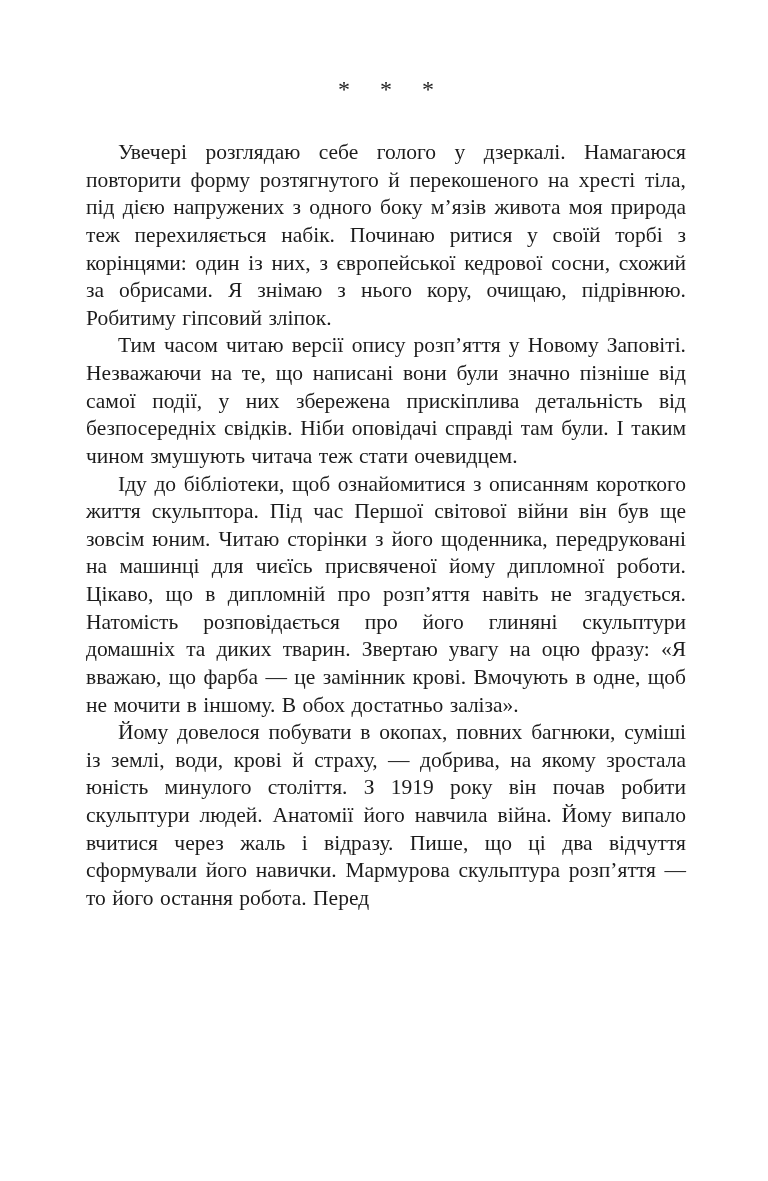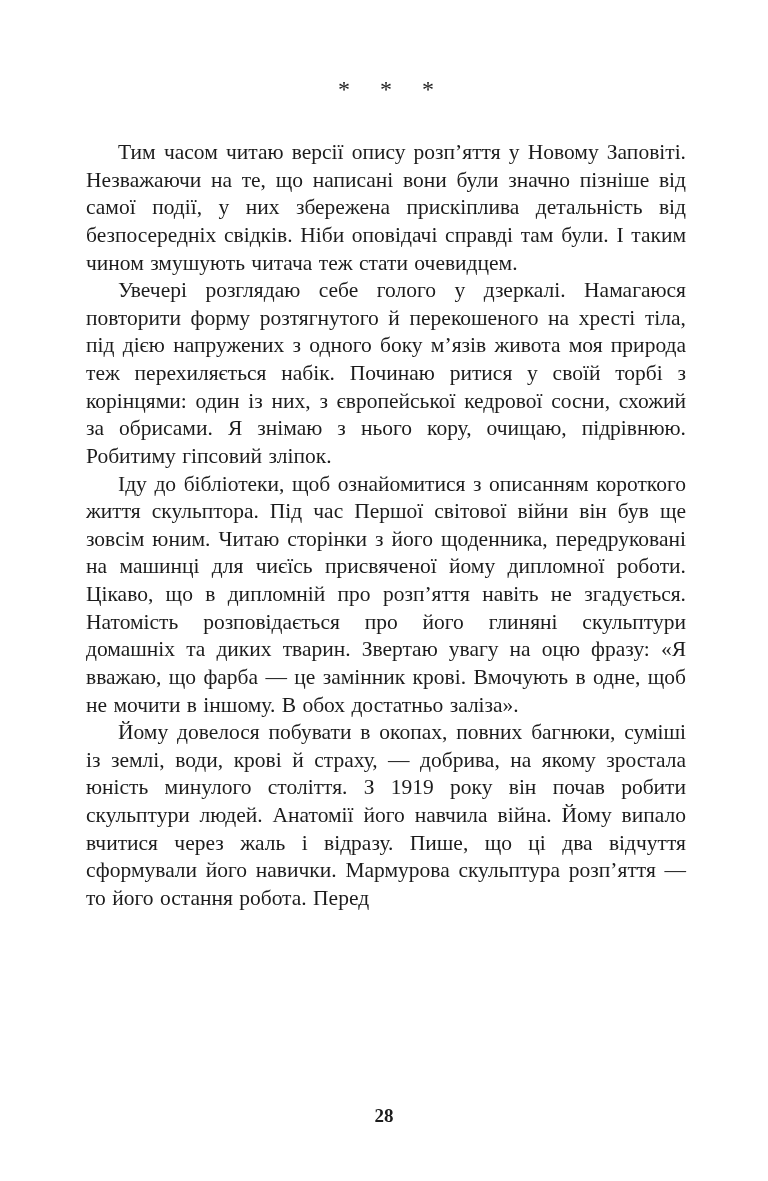--- a/index.html
+++ b/index.html
@@ -47,21 +47,20 @@
   }
 </style>
 </head>
 <body>
 
 <div class="page">
 
   <div class="divider">* * *</div>
 
   <div class="text-block">
+    <p>Увечері розглядаю себе голого у дзеркалі. Намагаюся повторити форму розтягнутого й перекошеного на хресті тіла, під дією напружених з одного боку м’язів живота моя природа теж перехиляється набік. Починаю ритися у своїй торбі з корінцями: один із них, з європейської кедрової сосни, схожий за обрисами. Я знімаю з нього кору, очищаю, підрівнюю. Робитиму гіпсовий зліпок.</p>
     <p>Тим часом читаю версії опису розп’яття у Новому Заповіті. Незважаючи на те, що написані вони були значно пізніше від самої події, у них збережена прискіплива детальність від безпосередніх свідків. Ніби оповідачі справді там були. І таким чином змушують читача теж стати очевидцем.</p>
-    <p>Увечері розглядаю себе голого у дзеркалі. Намагаюся повторити форму розтягнутого й перекошеного на хресті тіла, під дією напружених з одного боку м’язів живота моя природа теж перехиляється набік. Починаю ритися у своїй торбі з корінцями: один із них, з європейської кедрової сосни, схожий за обрисами. Я знімаю з нього кору, очищаю, підрівнюю. Робитиму гіпсовий зліпок.</p>
     <p>Іду до бібліотеки, щоб ознайомитися з описанням короткого життя скульптора. Під час Першої світової війни він був ще зовсім юним. Читаю сторінки з його щоденника, передруковані на машинці для чиєїсь присвяченої йому дипломної роботи. Цікаво, що в дипломній про розп’яття навіть не згадується. Натомість розповідається про його глиняні скульптури домашніх та диких тварин. Звертаю увагу на оцю фразу: «Я вважаю, що фарба — це замінник крові. Вмочують в одне, щоб не мочити в іншому. В обох достатньо заліза».</p>
     <p>Йому довелося побувати в окопах, повних багнюки, суміші із землі, води, крові й страху, — добрива, на якому зростала юність минулого століття. З 1919 року він почав робити скульптури людей. Анатомії його навчила війна. Йому випало вчитися через жаль і відразу. Пише, що ці два відчуття сформували його навички. Мармурова скульптура розп’яття — то його остання робота. Перед</p>
   </div>
 
-  <div class="page-number">28</div>
 
 </div>
 
 </body></html>

